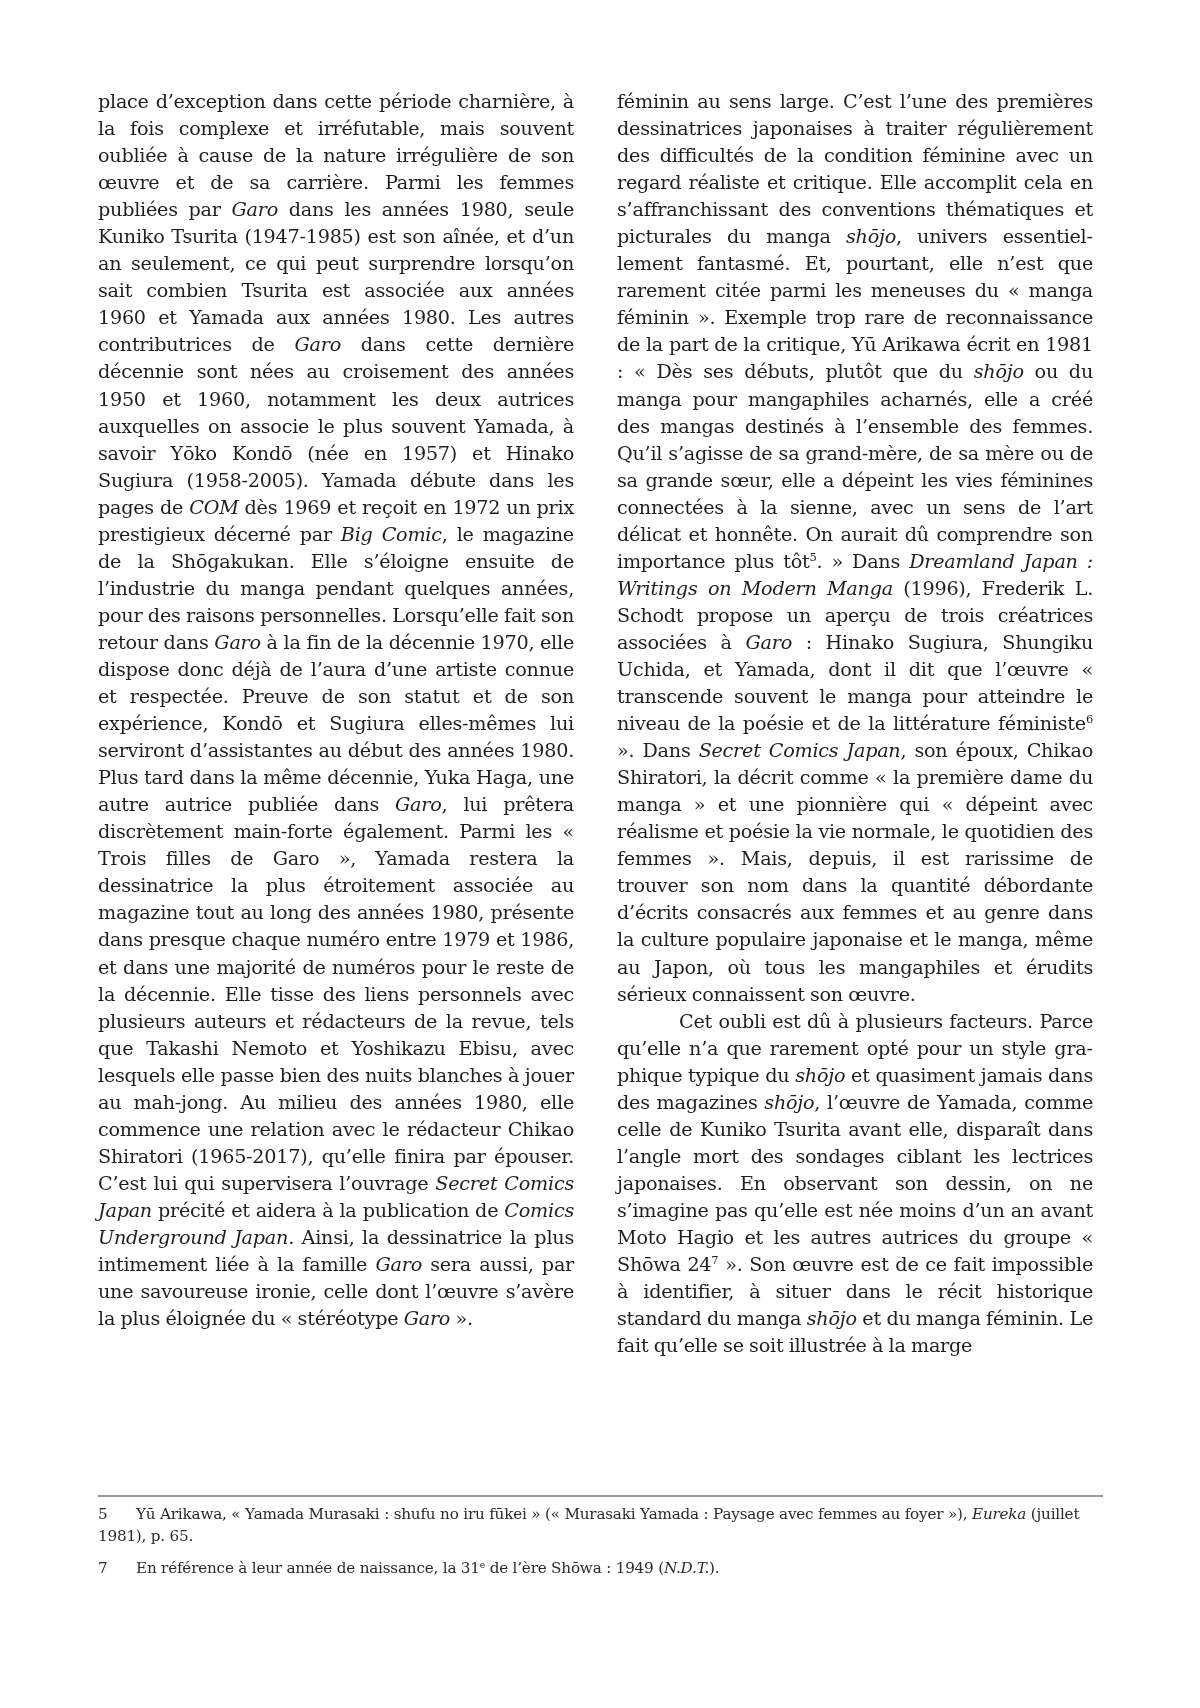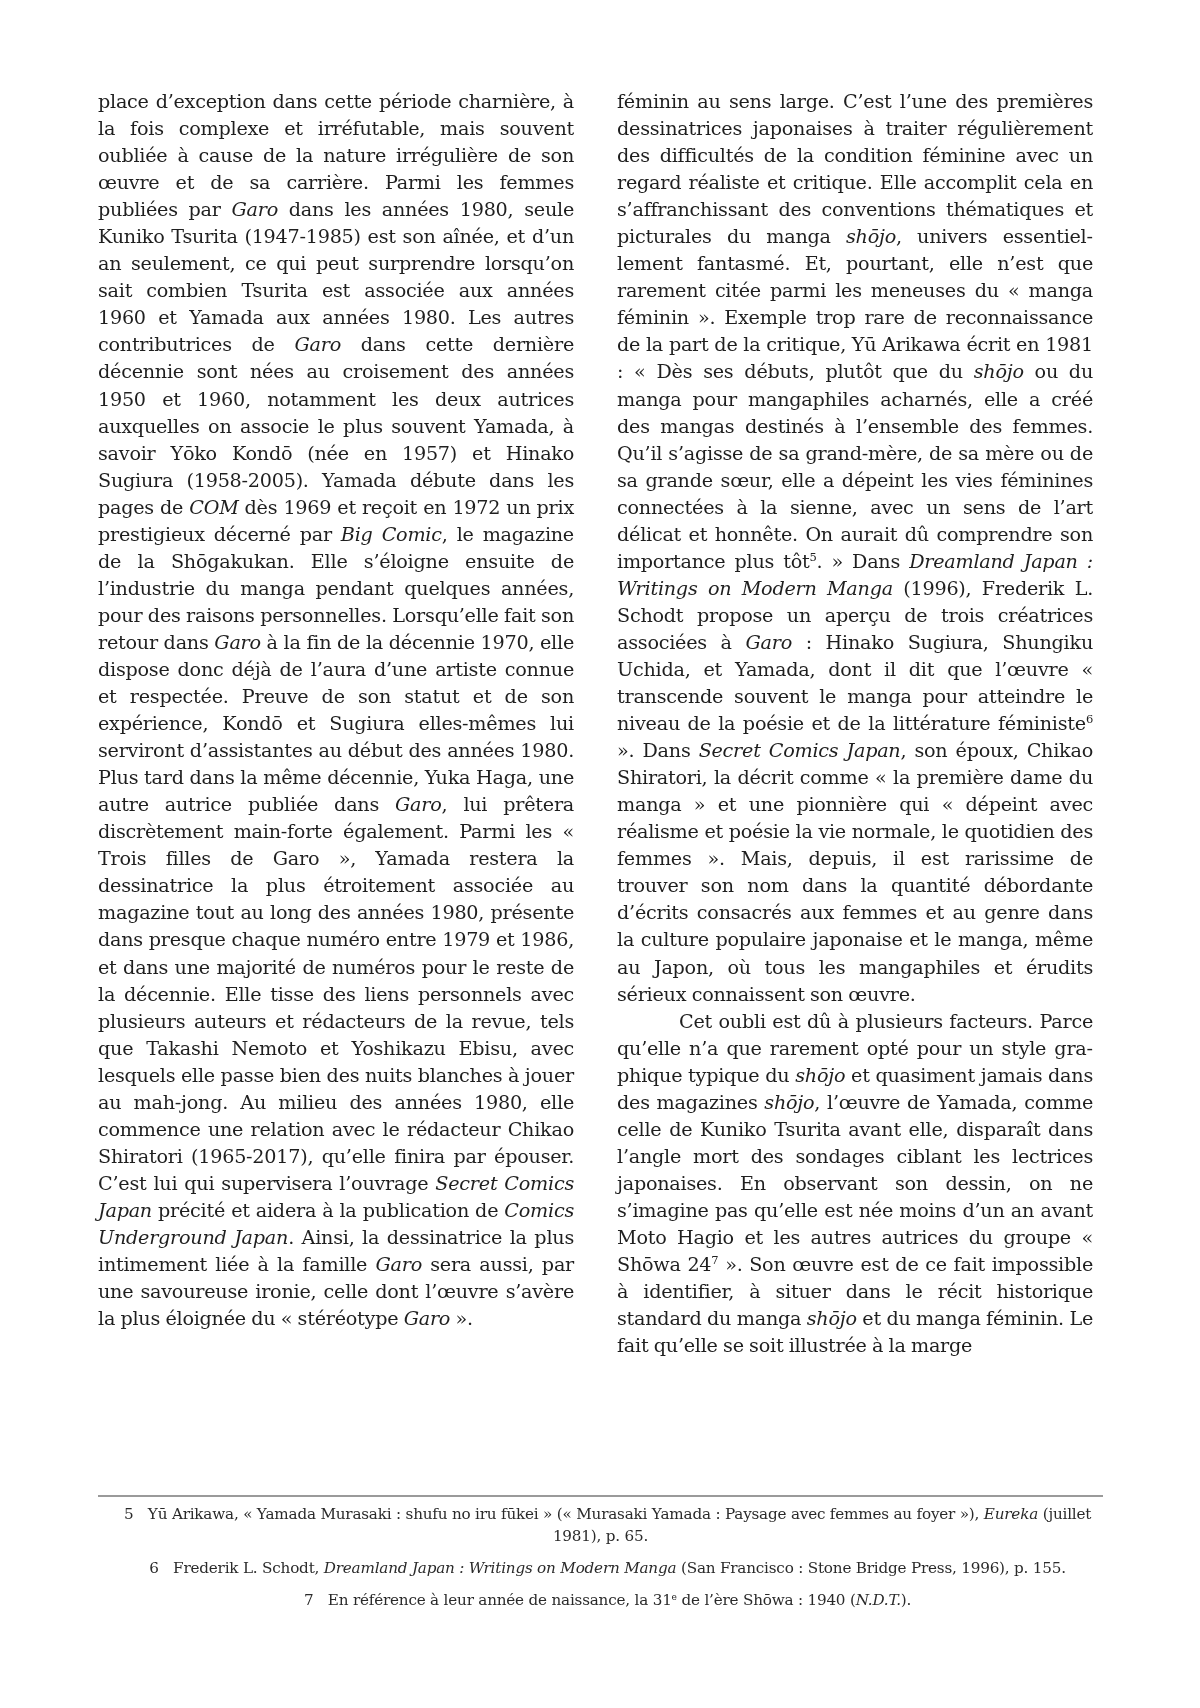--- a/index.html
+++ b/index.html
@@ -11,33 +11,32 @@
   .col.left { left: 98px; }
   .col.right { left: 617px; }
   .col p { margin: 0; }
   .col p.indent { text-indent: 62px; }
   em, i { font-style: italic; }
   sup { font-size: 0.6em; line-height: 0; vertical-align: 0.6em; }
   .rule { position: absolute; left: 98px; top: 1495px; width: 1005px; height: 0;
           border-top: 2px solid #9a9a9a; }
   .notes { position: absolute; left: 98px; top: 1503px; width: 1005px;
            font-size: 15.2px; line-height: 22px; color: #2a2a2a; letter-spacing: -0.2px; }
-  .note { margin: 0 0 10px 0; text-align: center; }
+  .note { margin: 0 0 10px 0; }
   .note .num { display: inline-block; width: 38px; }
 </style>
 </head>
 <body>
 
 <div class="page">
   <div class="col left">
       <p><span>place d’exception dans cette période charnière, à la fois complexe et irréfutable, mais souvent oubliée à cause de la nature irrégulière de son œuvre et de sa carrière. Parmi les femmes publiées par </span><i>Garo</i><span> dans les années 1980, seule Kuniko Tsurita (1947-1985) est son aînée, et d’un an seulement, ce qui peut surprendre lorsqu’on sait combien Tsurita est associée aux années 1960 et Yamada aux années 1980. Les autres contri­butrices de </span><i>Garo</i><span> dans cette dernière décennie sont nées au croisement des années 1950 et 1960, notamment les deux autrices auxquelles on as­socie le plus souvent Yamada, à savoir Yōko Kondō (née en 1957) et Hinako Sugiura (1958-2005). Yamada débute dans les pages de </span><i>COM</i><span> dès 1969 et reçoit en 1972 un prix prestigieux décerné par </span><i>Big Comic</i><span>, le magazine de la Shōgakukan. Elle s’éloigne ensuite de l’industrie du manga pendant quelques années, pour des raisons personnelles. Lorsqu’elle fait son retour dans </span><i>Garo</i><span> à la fin de la décennie 1970, elle dispose donc déjà de l’aura d’une artiste connue et respectée. Preuve de son statut et de son expérience, Kondō et Sugiura elles-mêmes lui serviront d’assistantes au début des années 1980. Plus tard dans la même décennie, Yuka Haga, une autre autrice publiée dans </span><i>Garo</i><span>, lui prêtera discrètement main-forte également. Parmi les « Trois filles de Garo », Yamada restera la dessinatrice la plus étroitement associée au magazine tout au long des années 1980, présente dans presque chaque numéro entre 1979 et 1986, et dans une majorité de numéros pour le reste de la décennie. Elle tisse des liens personnels avec plusieurs auteurs et rédacteurs de la revue, tels que Takashi Nemoto et Yoshikazu Ebisu, avec lesquels elle passe bien des nuits blanches à jouer au mah-jong. Au milieu des années 1980, elle commence une relation avec le rédacteur Chikao Shiratori (1965-2017), qu’elle finira par épouser. C’est lui qui supervisera l’ouvrage </span><i>Secret Comics Japan</i><span> précité et aidera à la publication de </span><i>Comics Underground Japan</i><span>. Ainsi, la dessinatrice la plus intimement liée à la famille </span><i>Garo</i><span> sera aussi, par une savoureuse ironie, celle dont l’œuvre s’avère la plus éloignée du « stéréotype </span><i>Garo</i><span> ».</span></p>
     </div>
   <div class="col right">
       <p><span>féminin au sens large. C’est l’une des premières dessinatrices japonaises à traiter régulièrement des difficultés de la condition féminine avec un regard réaliste et critique. Elle accomplit cela en s’affranchissant des conventions thématiques et picturales du manga </span><i>shōjo</i><span>, univers essentiel­lement fantasmé. Et, pourtant, elle n’est que rarement citée parmi les meneuses du « manga féminin ». Exemple trop rare de reconnaissance de la part de la critique, Yū Arikawa écrit en 1981 : « Dès ses débuts, plutôt que du </span><i>shōjo</i><span> ou du manga pour mangaphiles acharnés, elle a créé des mangas destinés à l’ensemble des femmes. Qu’il s’agisse de sa grand-mère, de sa mère ou de sa grande sœur, elle a dépeint les vies féminines connectées à la sienne, avec un sens de l’art délicat et honnête. On aurait dû comprendre son importance plus tôt</span><sup>5</sup><span>. » Dans </span><i>Dreamland Japan : Writings on Modern Manga</i><span> (1996), Frederik L. Schodt propose un aperçu de trois créatrices associées à </span><i>Garo</i><span> : Hinako Sugiura, Shungiku Uchida, et Yamada, dont il dit que l’œuvre « trans­cende souvent le manga pour atteindre le niveau de la poésie et de la littérature féministe</span><sup>6</sup><span> ». Dans </span><i>Secret Comics Japan</i><span>, son époux, Chikao Shiratori, la décrit comme « la première dame du manga » et une pionnière qui « dépeint avec réalisme et poésie la vie normale, le quotidien des femmes ». Mais, depuis, il est rarissime de trouver son nom dans la quantité débordante d’écrits consacrés aux femmes et au genre dans la culture populaire japonaise et le manga, même au Japon, où tous les mangaphiles et érudits sérieux connaissent son œuvre.</span></p>
       <p class="indent"><span>Cet oubli est dû à plusieurs facteurs. Parce qu’elle n’a que rarement opté pour un style gra­phique typique du </span><i>shōjo</i><span> et quasiment jamais dans des magazines </span><i>shōjo</i><span>, l’œuvre de Yamada, comme celle de Kuniko Tsurita avant elle, dis­paraît dans l’angle mort des sondages ciblant les lectrices japonaises. En observant son dessin, on ne s’imagine pas qu’elle est née moins d’un an avant Moto Hagio et les autres autrices du groupe « Shōwa 24</span><sup>7</sup><span> ». Son œuvre est de ce fait impossible à identifier, à situer dans le récit historique standard du manga </span><i>shōjo</i><span> et du manga féminin. Le fait qu’elle se soit illustrée à la marge</span></p>
     </div>
   <div class="rule"></div>
   <div class="notes">
       <div class="note"><span class="num">5</span><span>Yū Arikawa, « Yamada Murasaki : shufu no iru fūkei » (« Murasaki Yamada : Paysage avec femmes au foyer »), </span><i>Eureka</i><span> (juillet 1981), p. 65.</span></div>
-      <div class="note"><span class="num">6</span><span>Frederik L. Schodt, </span><i>Dreamland Japan : Writings on Modern Manga</i><span> (San Francisco : Stone Bridge Press, 1996), p. 155.</span></div>
-      <div class="note"><span class="num">7</span><span>En référence à leur année de naissance, la 31</span><sup>e</sup><span> de l’ère Shōwa : 1940 (</span><i>N.D.T.</i><span>).</span></div>
+      <div class="note"><span class="num">7</span><span>En référence à leur année de naissance, la 31</span><sup>e</sup><span> de l’ère Shōwa : 1949 (</span><i>N.D.T.</i><span>).</span></div>
     </div>
 </div>
 
 </body></html>

